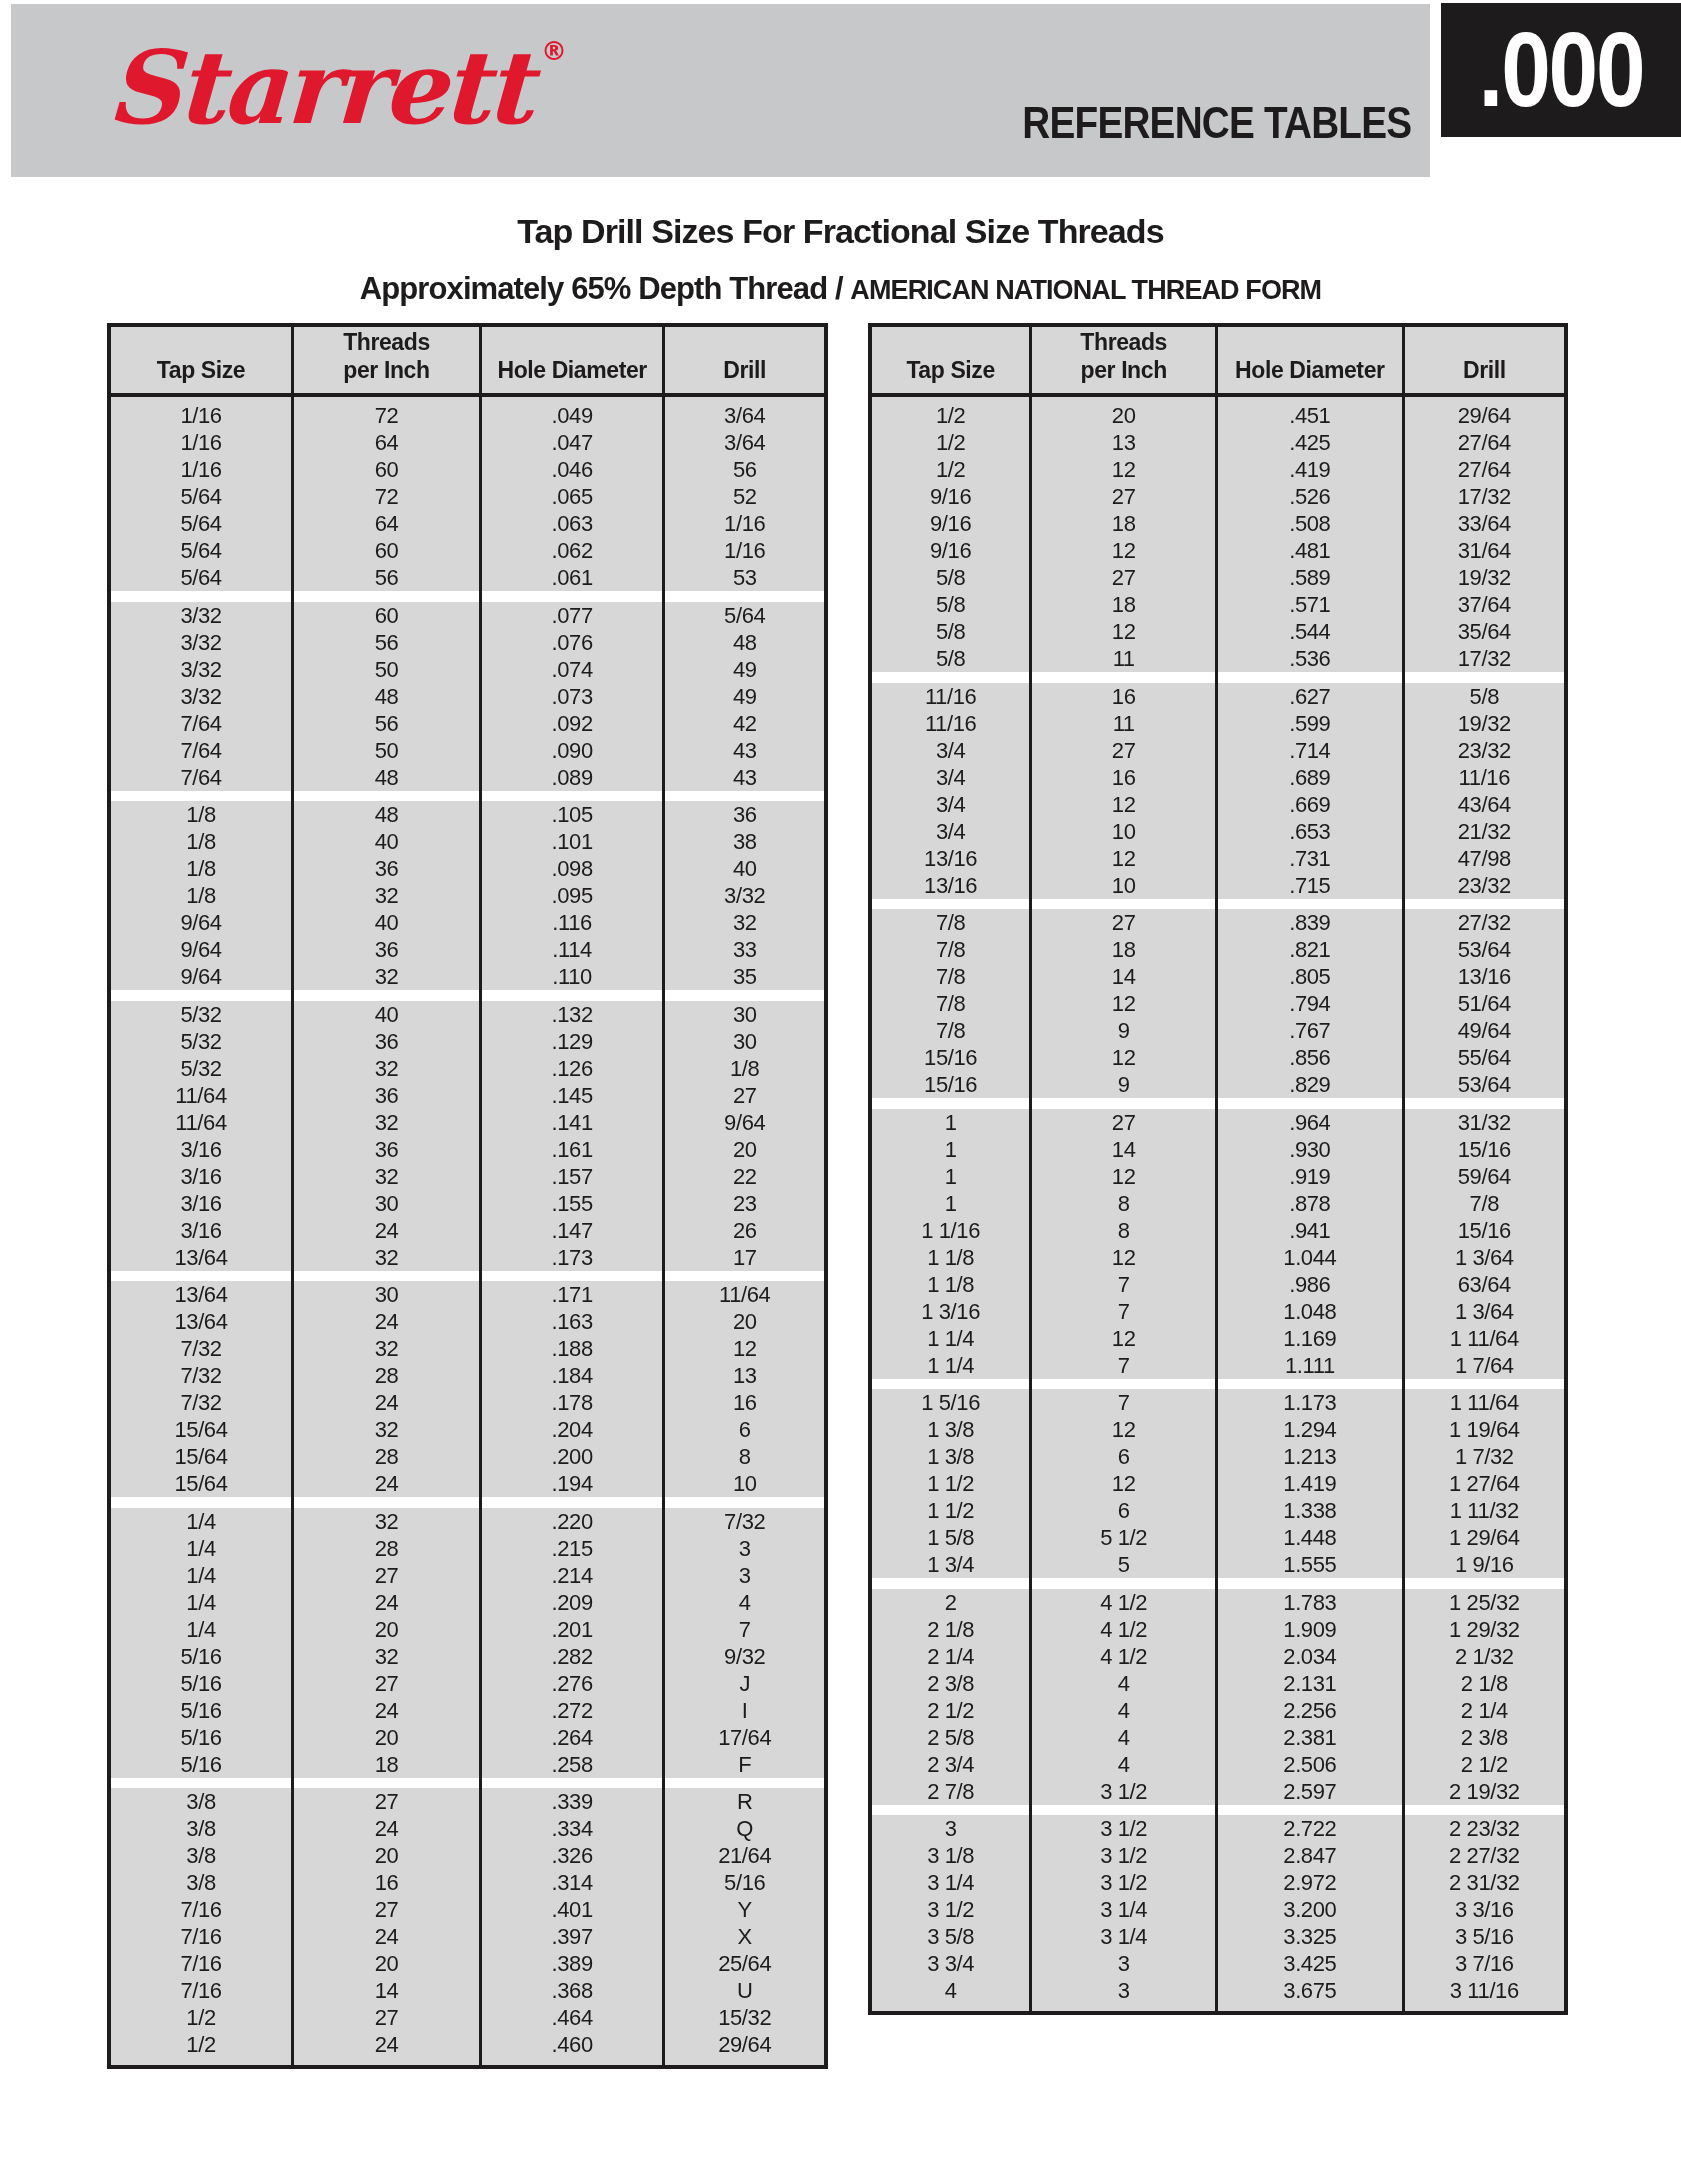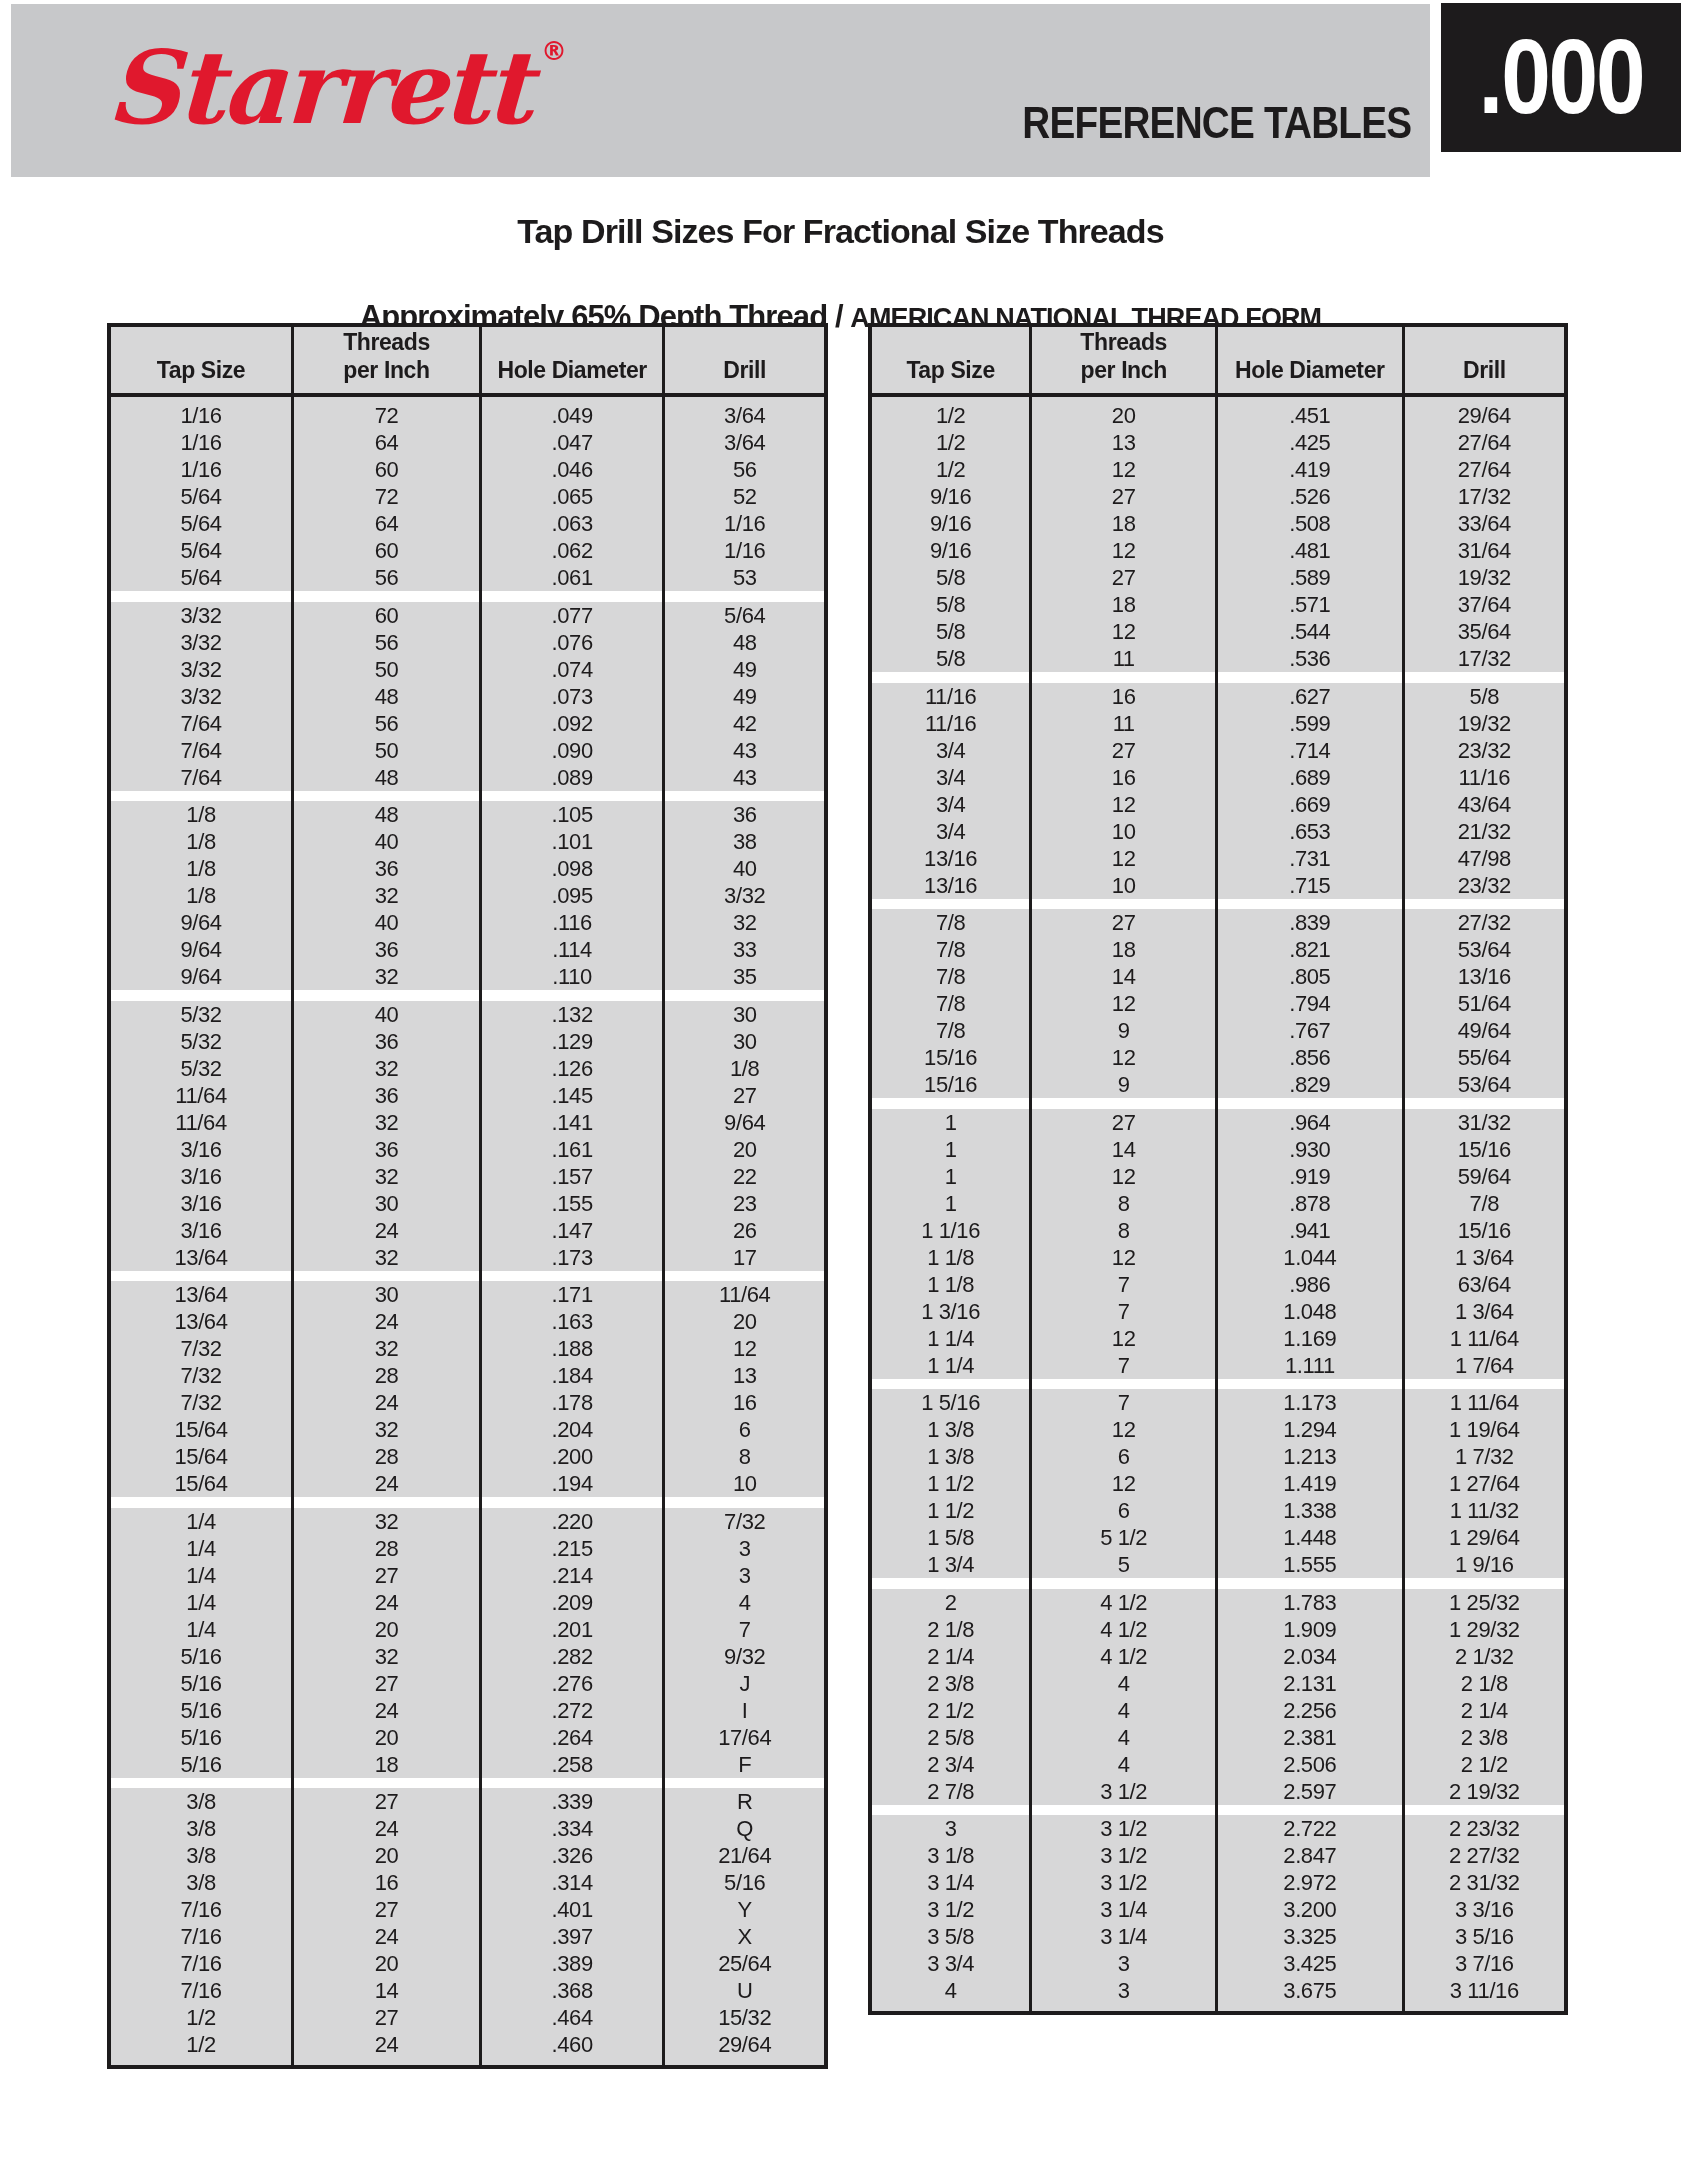--- a/index.html
+++ b/index.html
@@ -35,39 +35,39 @@
     position: relative; top: -63px; left: 3.5px;
   }
   .section-title {
     position: absolute; right: 19px; bottom: 28px;
     font-size: 45px; font-weight: bold; letter-spacing: -0.9px;
     transform: scaleX(0.86); transform-origin: right bottom;
     white-space: nowrap;
   }
   .code-box {
     position: absolute; left: 1441px; top: 2.6px;
-    width: 240px; height: 149px;
+    width: 240px; height: 134px;
     background: var(--ink, #1d1b1c);
     display: flex; align-items: center; justify-content: center;
   }
   .code-box span {
     color: #ffffff; font-size: 105px; font-weight: bold;
     letter-spacing: -2.6px; transform: scaleX(0.85);
   }
 
   
   .main-title {
     position: absolute; top: 212px; left: 0; width: 100%;
     text-align: center;
     font-size: 34px; font-weight: bold; letter-spacing: -0.9px;
   }
   .sub-title {
     position: absolute; top: 271px; left: 0; width: 100%;
     text-align: center;
-    font-size: 31px; font-weight: bold; letter-spacing: -0.9px; margin-top: 28px;
+    font-size: 31px; font-weight: bold; letter-spacing: -0.9px;
   }
   .sub-caps { font-size: 27px; }
 
   
   .dtable { position: absolute; top: 323px; }
   #table-left  { left: 107px; width: 721px; }
   #table-right { left: 868px; width: 700px; }
 
   table {
     width: 100%;

